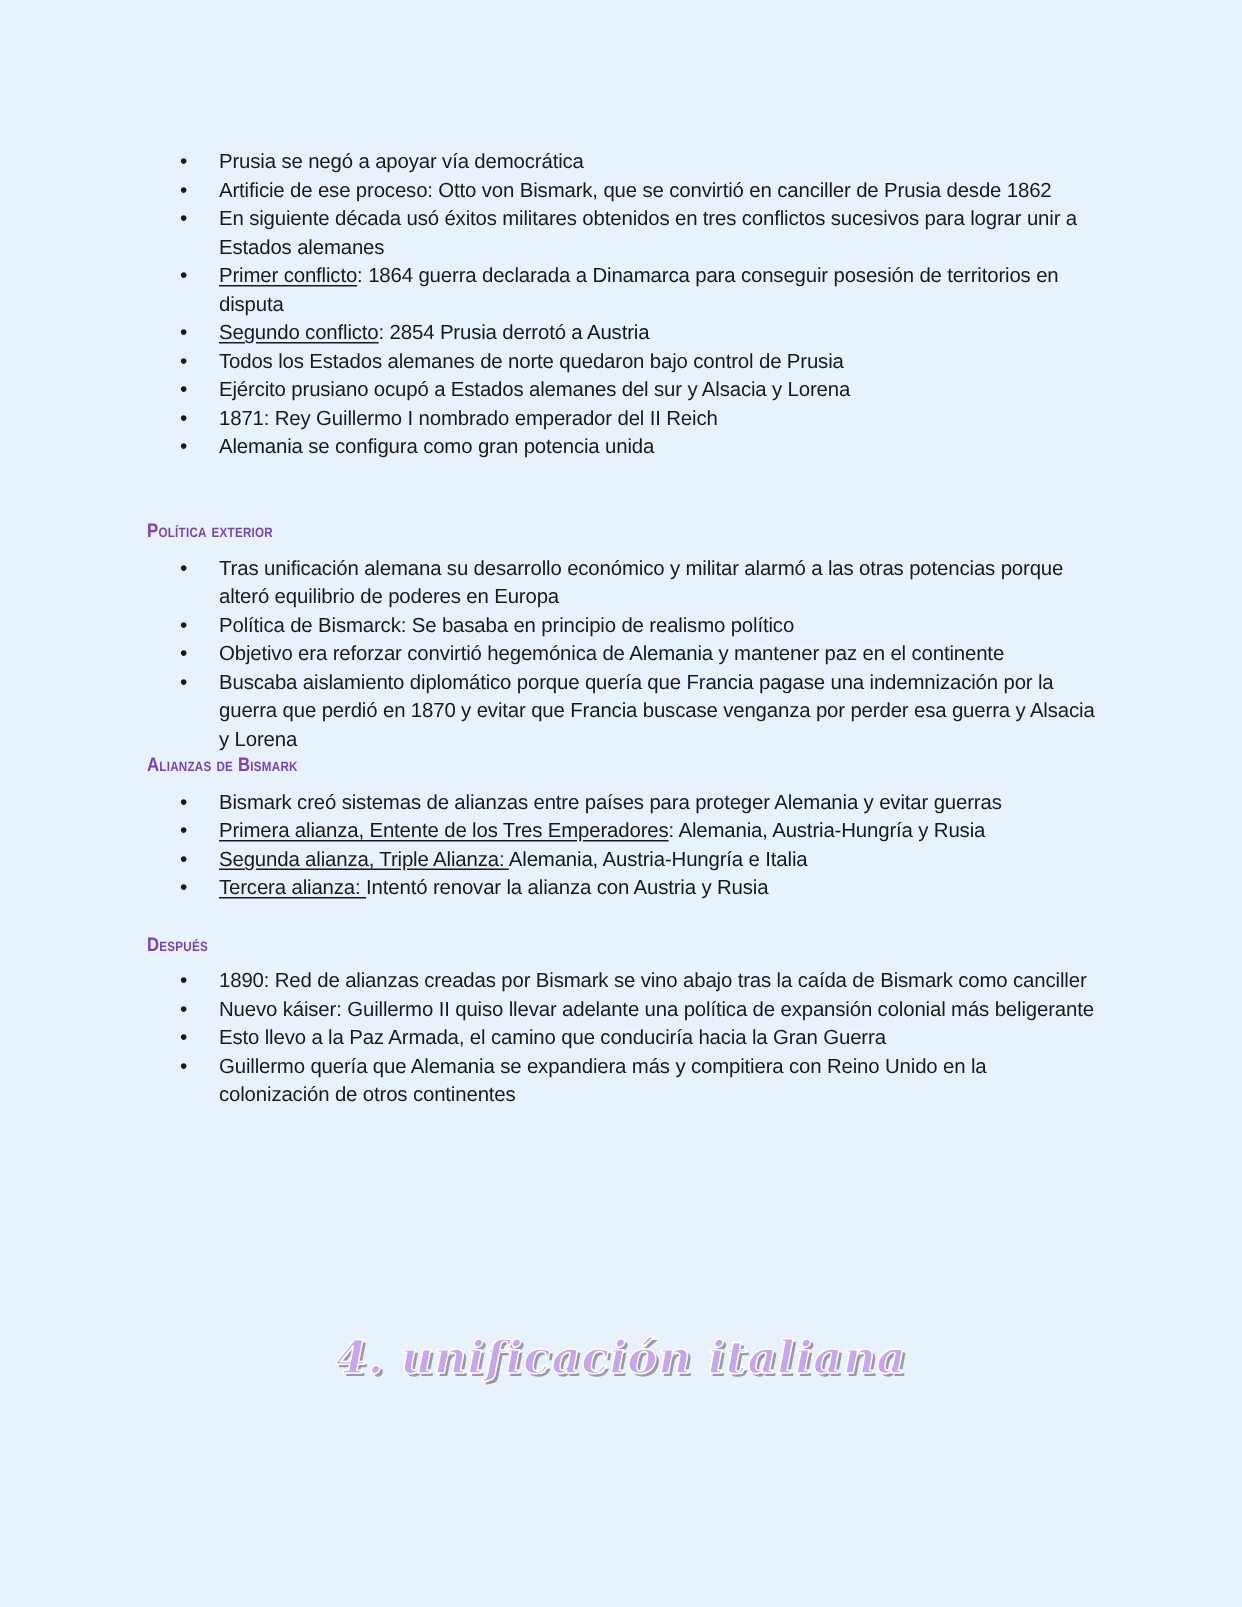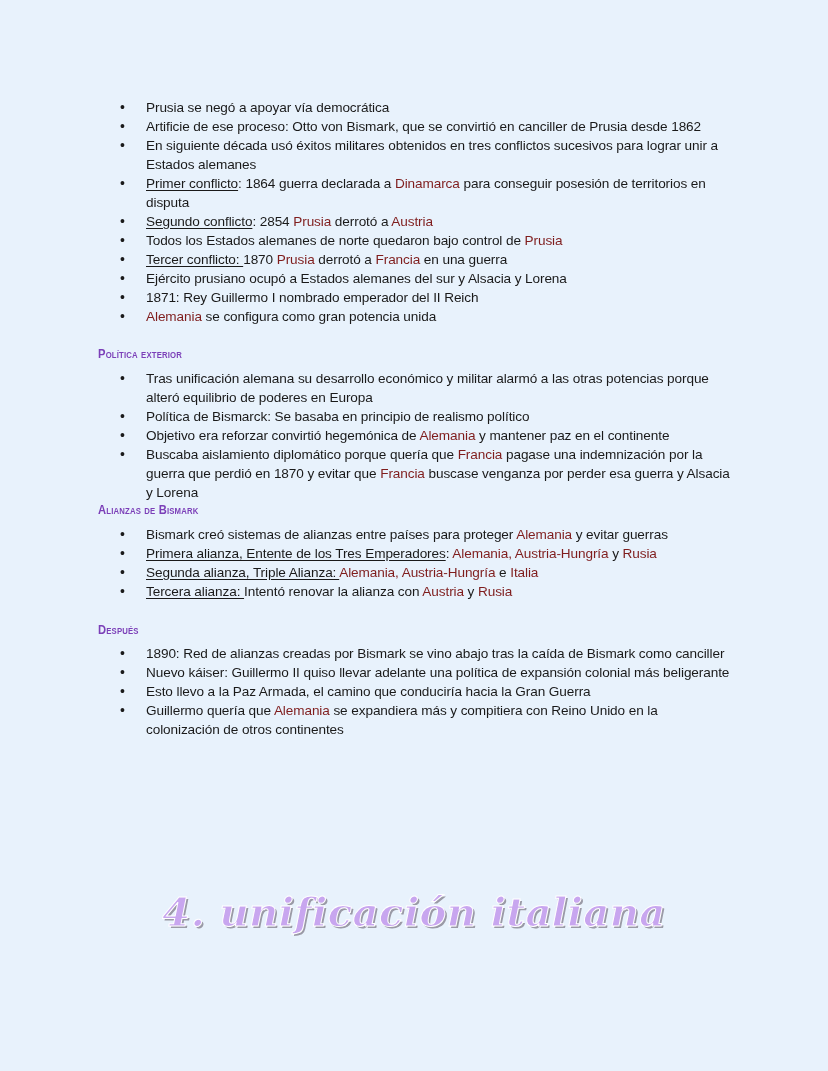--- a/index.html
+++ b/index.html
@@ -16,51 +16,50 @@
     position:absolute; left:120px; width:612px;
   }
   ul.bullets li {
     position:relative; padding-left:26px;
     font-size:13.6px; line-height:19px;
     letter-spacing:-0.1px;
   }
   ul.bullets li::before {
     content:"•"; position:absolute; left:0; top:0; font-size:14px;
   }
-  .red { color:#7f1d1d; }
+  .red { color:#0f172a; }
   .u { text-decoration:underline; text-underline-offset:2px; }
   .heading {
     position:absolute; left:98px;
     font-family:"Liberation Sans Narrow","Liberation Sans", sans-serif;
     font-weight:bold; color:#7b3fb8;
     font-variant:small-caps; font-size:13px; letter-spacing:0.2px;
     transform:scaleX(0.86); transform-origin:left center;
   }
   .title {
     position:absolute; left:0; width:828px; top:888px; text-align:center;
     font-family:"DejaVu Serif", serif; font-style:italic; font-weight:bold;
-    font-size:40px; color:#c8a6ef;
+    font-size:30px; color:#c8a6ef;
     -webkit-text-stroke:1px #ffffff;
     text-shadow: 2px 2px 0 #9a9aa6, 1px 1px 0 #ffffff;
     letter-spacing:0.5px;
   }
 </style>
 </head>
 <body>
 
 <div class="page">
 
   <ul class="bullets" style="top:98px;">
       <li><span>Prusia se negó a apoyar vía democrática</span></li>
       <li><span>Artificie de ese proceso: Otto von Bismark, que se convirtió en canciller de Prusia desde 1862</span></li>
       <li><span>En siguiente década usó éxitos militares obtenidos en tres conflictos sucesivos para lograr unir a Estados alemanes</span></li>
       <li><span class="u">Primer conflicto</span><span>: 1864 guerra declarada a </span><span class="red">Dinamarca</span><span> para conseguir posesión de territorios en disputa</span></li>
       <li><span class="u">Segundo conflicto</span><span>: 2854 </span><span class="red">Prusia</span><span> derrotó a </span><span class="red">Austria</span></li>
       <li><span>Todos los Estados alemanes de norte quedaron bajo control de </span><span class="red">Prusia</span></li>
-      <li><span class="u">Tercer conflicto: </span><span>1870 </span><span class="red">Prusia</span><span> derrotó a </span><span class="red">Francia</span><span> en una guerra</span></li>
       <li><span>Ejército prusiano ocupó a Estados alemanes del sur y Alsacia y Lorena</span></li>
       <li><span>1871: Rey Guillermo I nombrado emperador del II Reich</span></li>
       <li><span class="red">Alemania</span><span> se configura como gran potencia unida</span></li>
     </ul>
 
   <div class="heading" style="top:346px;">Política exterior</div>
   <ul class="bullets" style="top:369px;">
       <li><span>Tras unificación alemana su desarrollo económico y militar alarmó a las otras potencias porque alteró equilibrio de poderes en Europa</span></li>
       <li><span>Política de Bismarck: Se basaba en principio de realismo político</span></li>
       <li><span>Objetivo era reforzar convirtió hegemónica de </span><span class="red">Alemania</span><span> y mantener paz en el continente</span></li>

